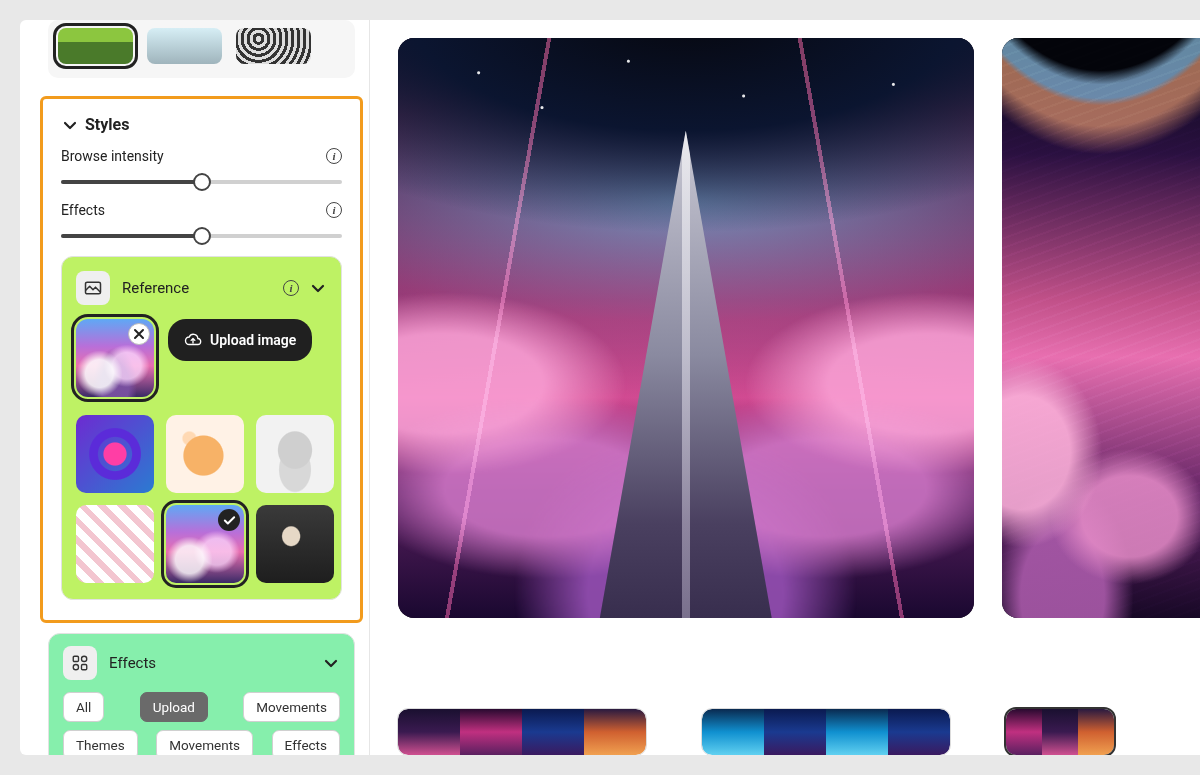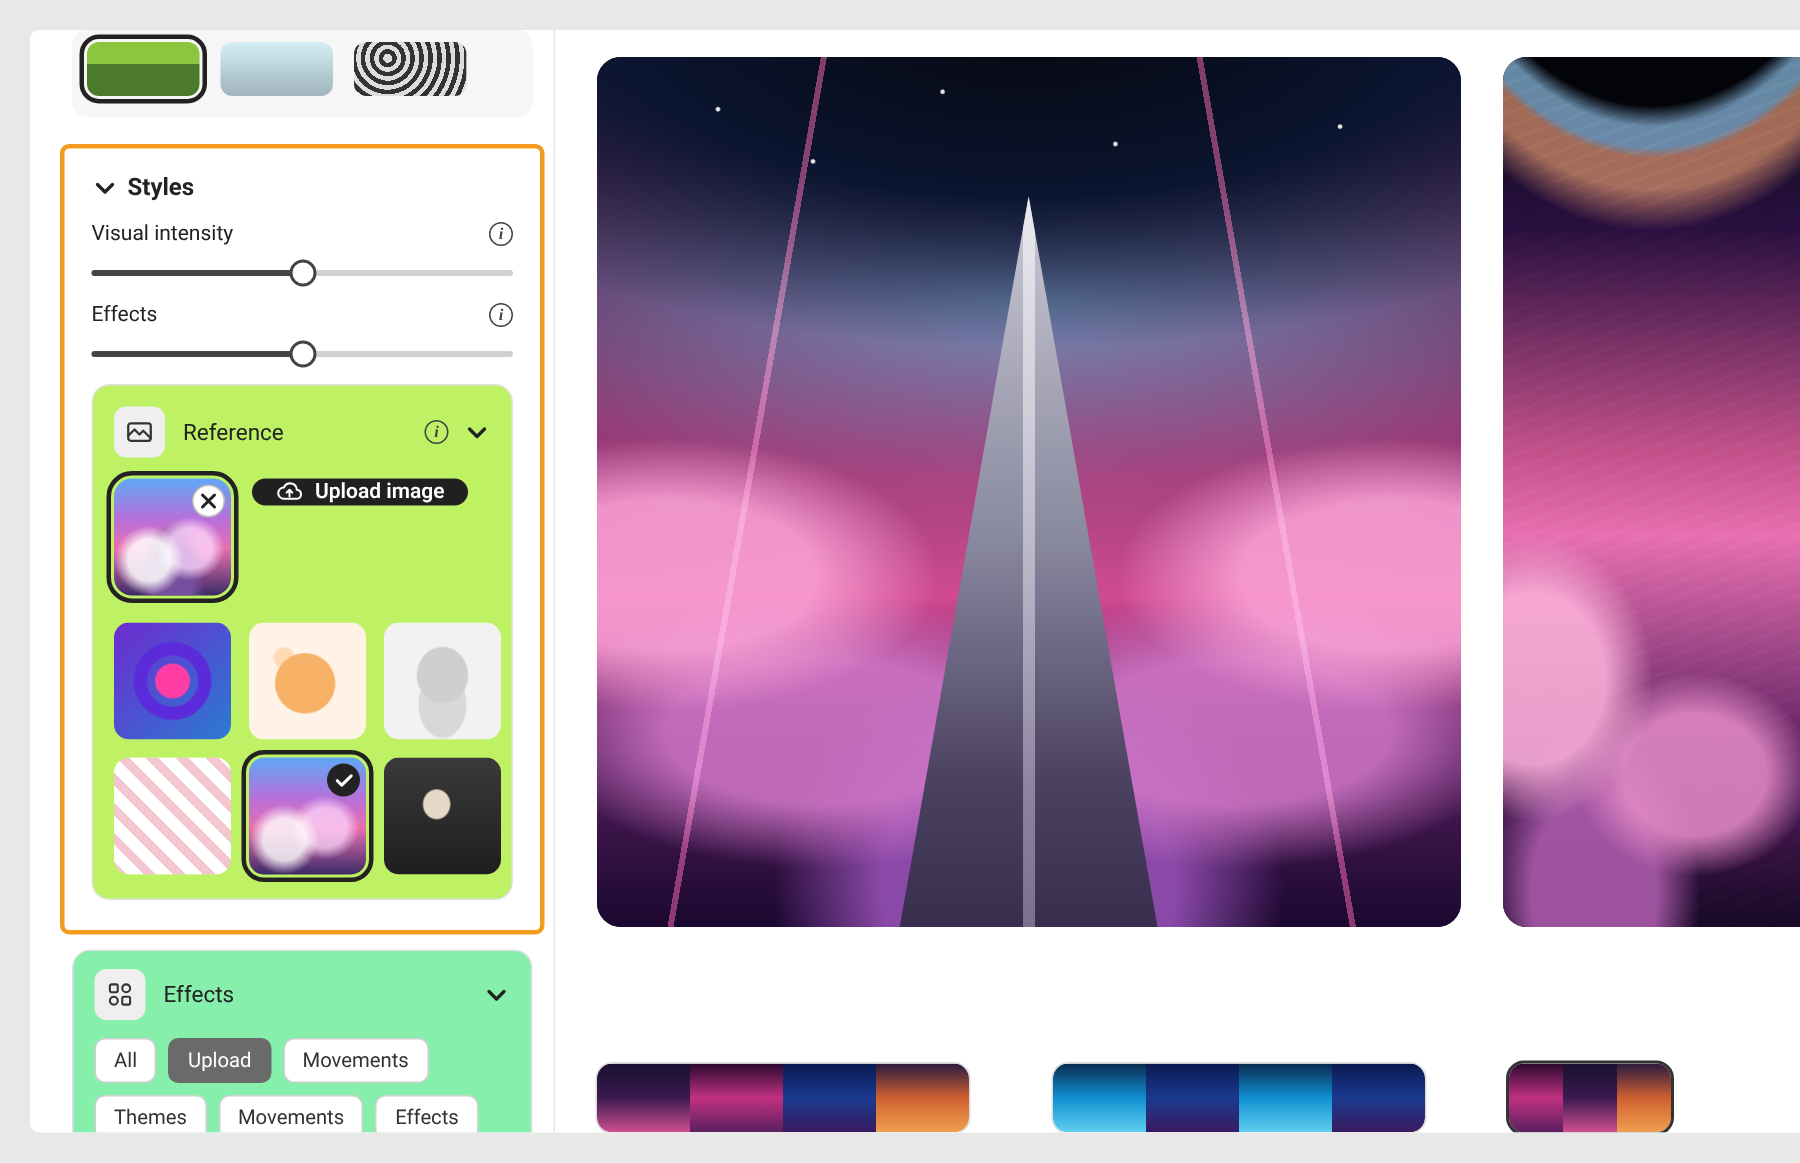--- a/index.html
+++ b/index.html
@@ -147,21 +147,21 @@
   }
   .ref-remove {
     position:absolute; top:4px; right:4px; width:22px; height:22px; border-radius:50%;
     background:#fff; display:flex; align-items:center; justify-content:center;
     border:1px solid #bbb;
   }
 
   .ref-buttons { display:flex; flex-direction:column; gap:10px; }
   .btn {
     display:inline-flex; align-items:center; justify-content:center; gap:8px;
-    height:18px; border-radius:18px; padding:0 16px; font-size:14px; font-weight:600;
+    height:42px; border-radius:18px; padding:0 16px; font-size:14px; font-weight:600;
     cursor:pointer; white-space:nowrap;
   }
   .btn-dark { background:#202020; color:#fff; }
   .btn-light { background:#ededed; color:#222; }
 
   .ref-grid {
     display:grid; grid-template-columns: repeat(3, 78px); gap:12px 12px;
     justify-content:start;
   }
   .ref-item {
@@ -210,21 +210,21 @@
     border:1px solid #e2e2e2;
     border-radius:12px;
     padding:12px 14px 14px 14px;
   }
   .effects-header{ display:flex; align-items:center; gap:12px; margin-bottom:12px;}
   .effects-icon-box{
     width:34px; height:34px; border-radius:8px; background:#efefef;
     display:flex; align-items:center; justify-content:center;
   }
   .effects-title{ font-size:15px; color:#222; flex:1;}
-  .chip-row { display:flex; flex-wrap:wrap; gap:8px; }
+  .chip-row { display:flex; flex-wrap:wrap; gap:8px;justify-content:space-between; }
   .chip {
     height:30px; padding:0 12px; border-radius:7px; border:1px solid #d0d0d0;
     background:#fff; font-size:13.5px; color:#333; display:inline-flex; align-items:center;
     cursor:pointer;
   }
   .chip.active { background:#6a6a6a; color:#fff; border-color:#6a6a6a; }
 
   
   .main {
     flex:1; position:relative; overflow:hidden; background:#fff;
@@ -356,21 +356,21 @@
             <span class="chev">
               <svg width="14" height="14" viewBox="0 0 14 14">
                   <path d="M2 5l5 5 5-5" fill="none" stroke="#222" stroke-width="2.2" stroke-linecap="round" stroke-linejoin="round"></path>
                 </svg>
             </span>
             <span class="styles-title">Styles</span>
           </div>
 
           <div class="slider-block">
             <div class="slider-label-row">
-              <span class="slider-label">Visual intensity</span>
+              <span class="slider-label">Browse intensity</span>
               <span class="info-icon">i</span>
             </div>
             <div class="slider-track">
               <div class="slider-fill" style="width:50%"></div>
               <div class="slider-thumb" style="left:50%"></div>
             </div>
           </div>
 
           <div class="slider-block">
             <div class="slider-label-row">

